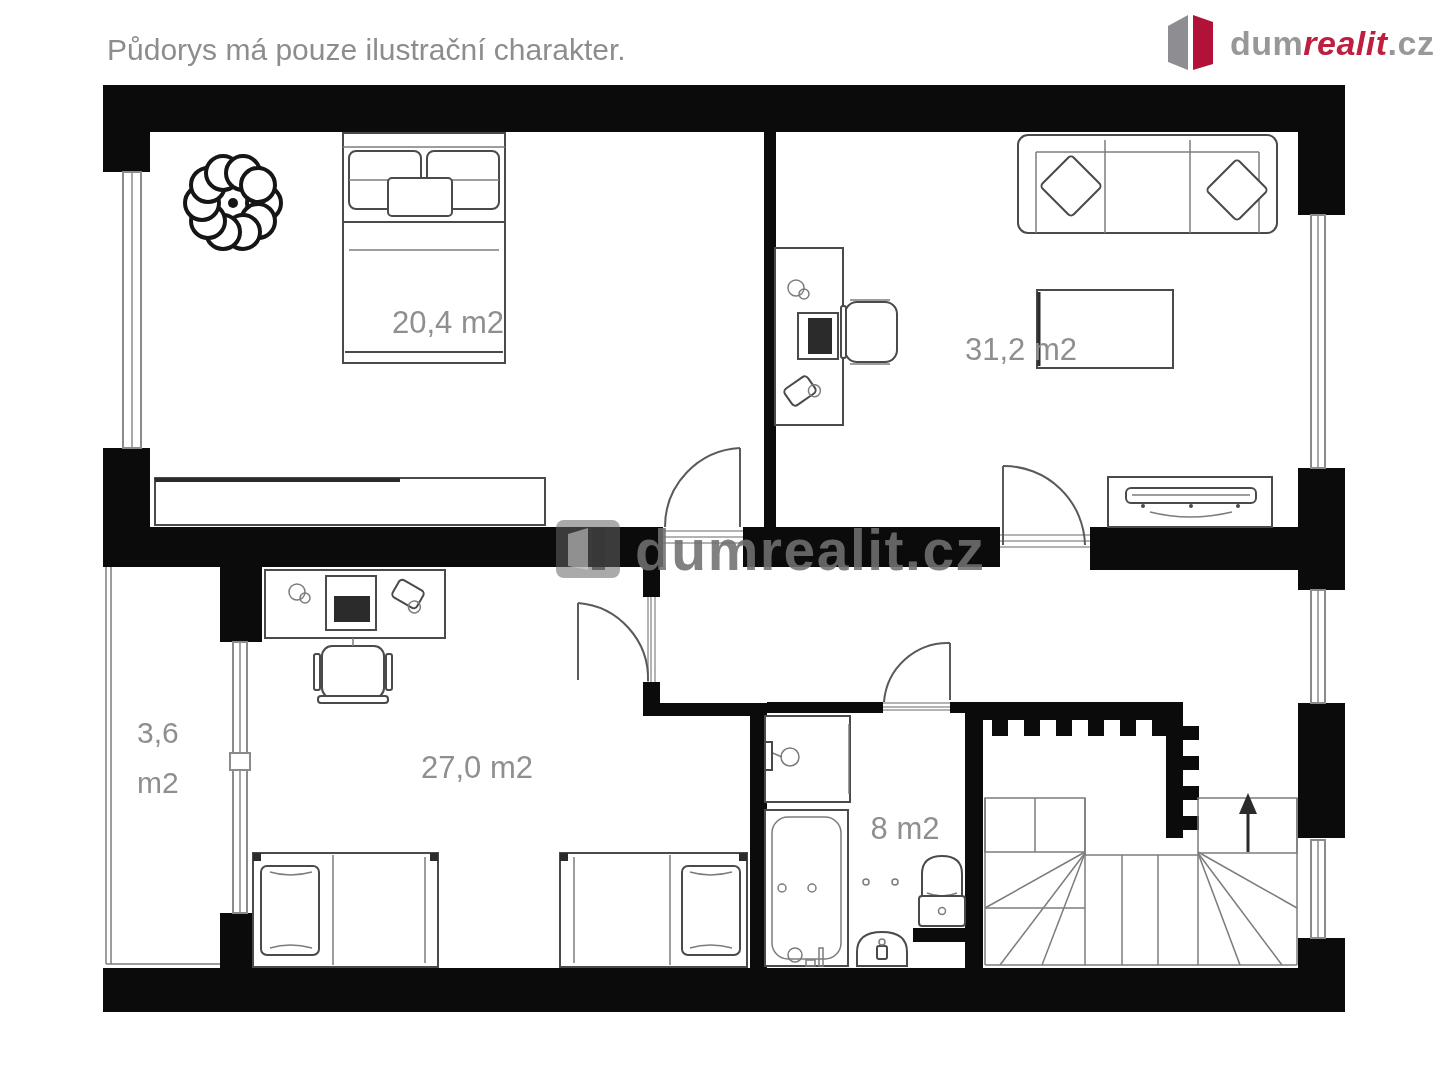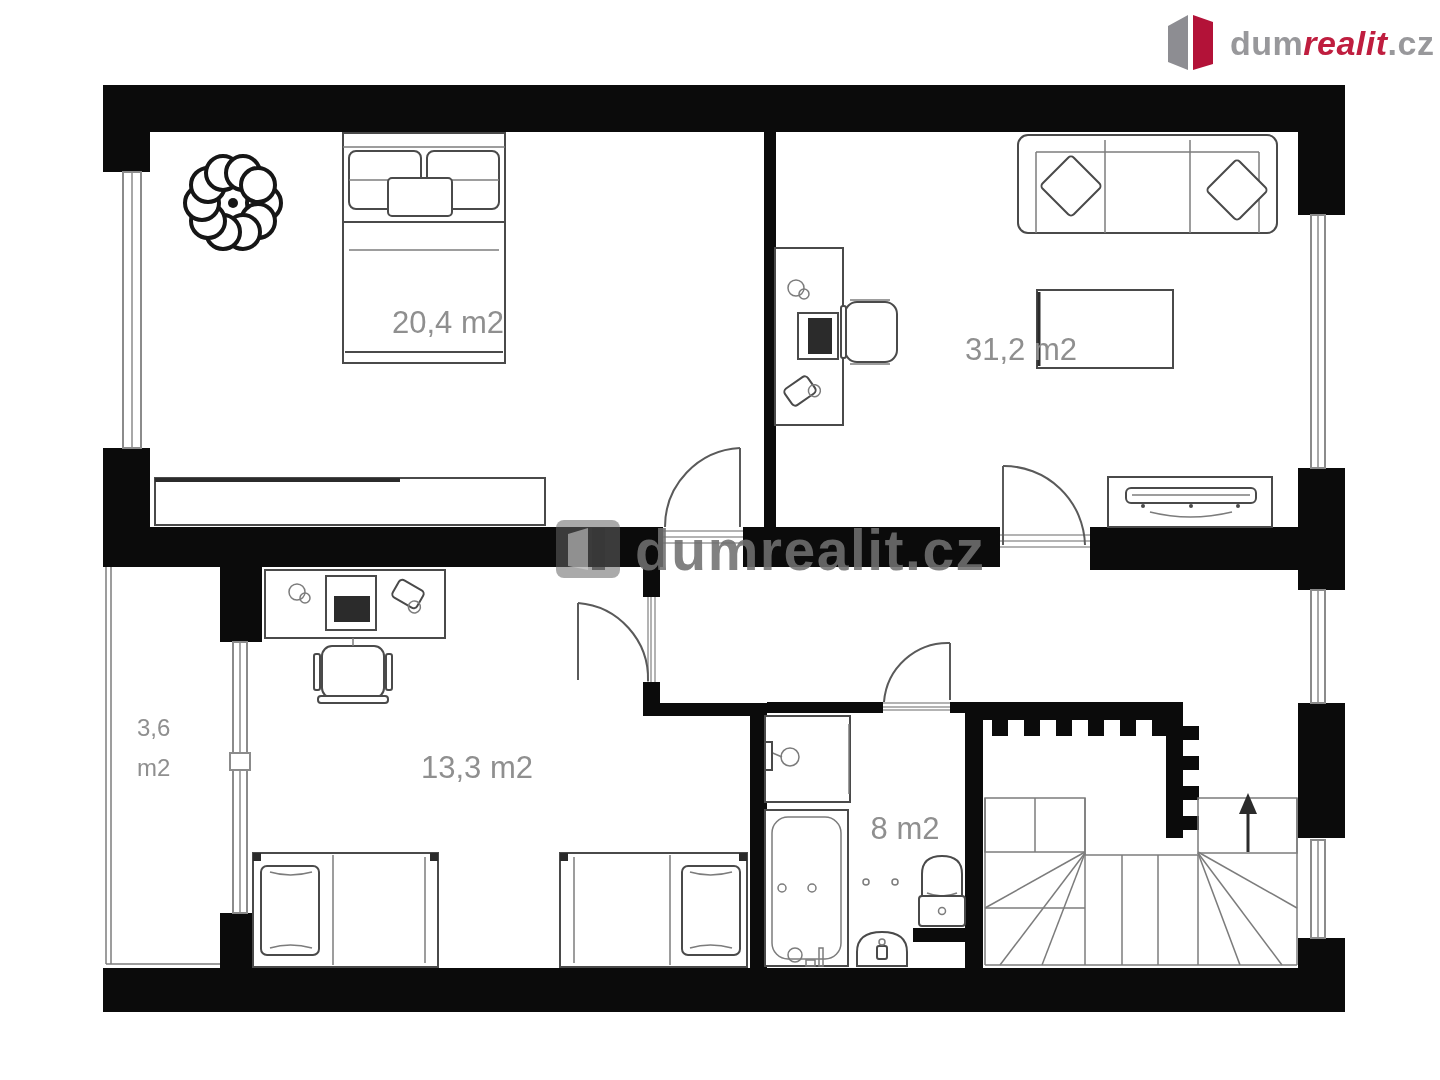--- a/index.html
+++ b/index.html
@@ -13,21 +13,21 @@
   .win{fill:#fff;stroke:#8b8b8b;stroke-width:2;}
   .winline{stroke:#8b8b8b;stroke-width:1.5;fill:none;}
   .thresh{fill:#fff;stroke:none;}
   .stripe{stroke:#9a9a9a;stroke-width:1.5;fill:none;}
   .door{stroke:#5a5a5a;stroke-width:2;fill:none;}
   .darkfill{fill:#2b2b2b;stroke:none;}
   .plantln{stroke:#161616;stroke-width:4;fill:#fff;}
   .disclaimer{position:absolute;left:107px;top:33px;font-size:30px;color:#8d8d8d;}
   .room-label{position:absolute;transform:translate(-50%,-50%);font-size:31px;
               color:var(--label,#8f8f8f);white-space:nowrap;}
-  .balcony-label{position:absolute;left:137px;top:708px;font-size:24px;
+  .balcony-label{position:absolute;left:137px;top:708px;font-size:30px;
                  color:var(--label,#8f8f8f);line-height:1.65;}
   .balcony-label span{display:block;}
   .logo{position:absolute;left:1166px;top:12px;display:flex;align-items:center;gap:10px;}
   .logo-text{font-size:34px;font-weight:bold;letter-spacing:0.5px;}
   .logo-dum,.logo-cz{color:var(--logo-gray,#98989b);}
   .logo-realit{color:var(--logo-red,#bf1e3f);font-style:italic;}
   .watermark{position:absolute;left:556px;top:517px;display:flex;align-items:center;gap:13px;
              pointer-events:none;}
   .watermark-text{font-size:57px;font-weight:800;letter-spacing:1.5px;
                   color:rgba(111,111,111,0.88);}
@@ -321,34 +321,35 @@
       <line class="thin" x1="1198" y1="853" x2="1282" y2="965"></line>
       <line class="thin" x1="1198" y1="852" x2="1297" y2="908"></line>
       <rect class="thin" x="1198" y="798" width="99" height="55"></rect>
       <g>
         <line x1="1248" y1="852" x2="1248" y2="810" stroke="#2b2b2b" stroke-width="3"></line>
         <polygon points="1239,814 1257,814 1248,793" fill="#2b2b2b"></polygon>
       </g>
     </g>
   </svg>
 
+  <div class="disclaimer">Půdorys má pouze ilustrační charakter.</div>
 
   <div class="logo">
     <svg width="54" height="62" viewBox="0 0 54 62">
       <polygon points="2,14 22,3 22,58 2,50" fill="#8d8d92"></polygon>
       <polygon points="27,3 47,10 47,52 27,58" fill="#b31238"></polygon>
     </svg>
     <div class="logo-text">
       <span class="logo-dum">dum</span><span class="logo-realit">realit</span><span class="logo-cz">.cz</span>
     </div>
   </div>
 
   <div class="room-label" style="left:448px;top:323px">20,4 m2</div>
   <div class="room-label" style="left:1021px;top:350px">31,2 m2</div>
-  <div class="room-label" style="left:477px;top:768px">13,3 m2</div>
+  <div class="room-label" style="left:477px;top:768px">27,0 m2</div>
   <div class="room-label" style="left:905px;top:829px">8 m2</div>
   <div class="balcony-label">
     <span>3,6</span>
     <span>m2</span>
   </div>
 
   <div class="watermark">
     <svg width="66" height="60" viewBox="0 0 66 60">
       <rect x="0" y="0" width="64" height="58" rx="8" fill="rgba(100,100,100,0.55)"></rect>
       <polygon points="12,14 32,8 32,50 12,46" fill="rgba(215,215,215,0.55)"></polygon>

